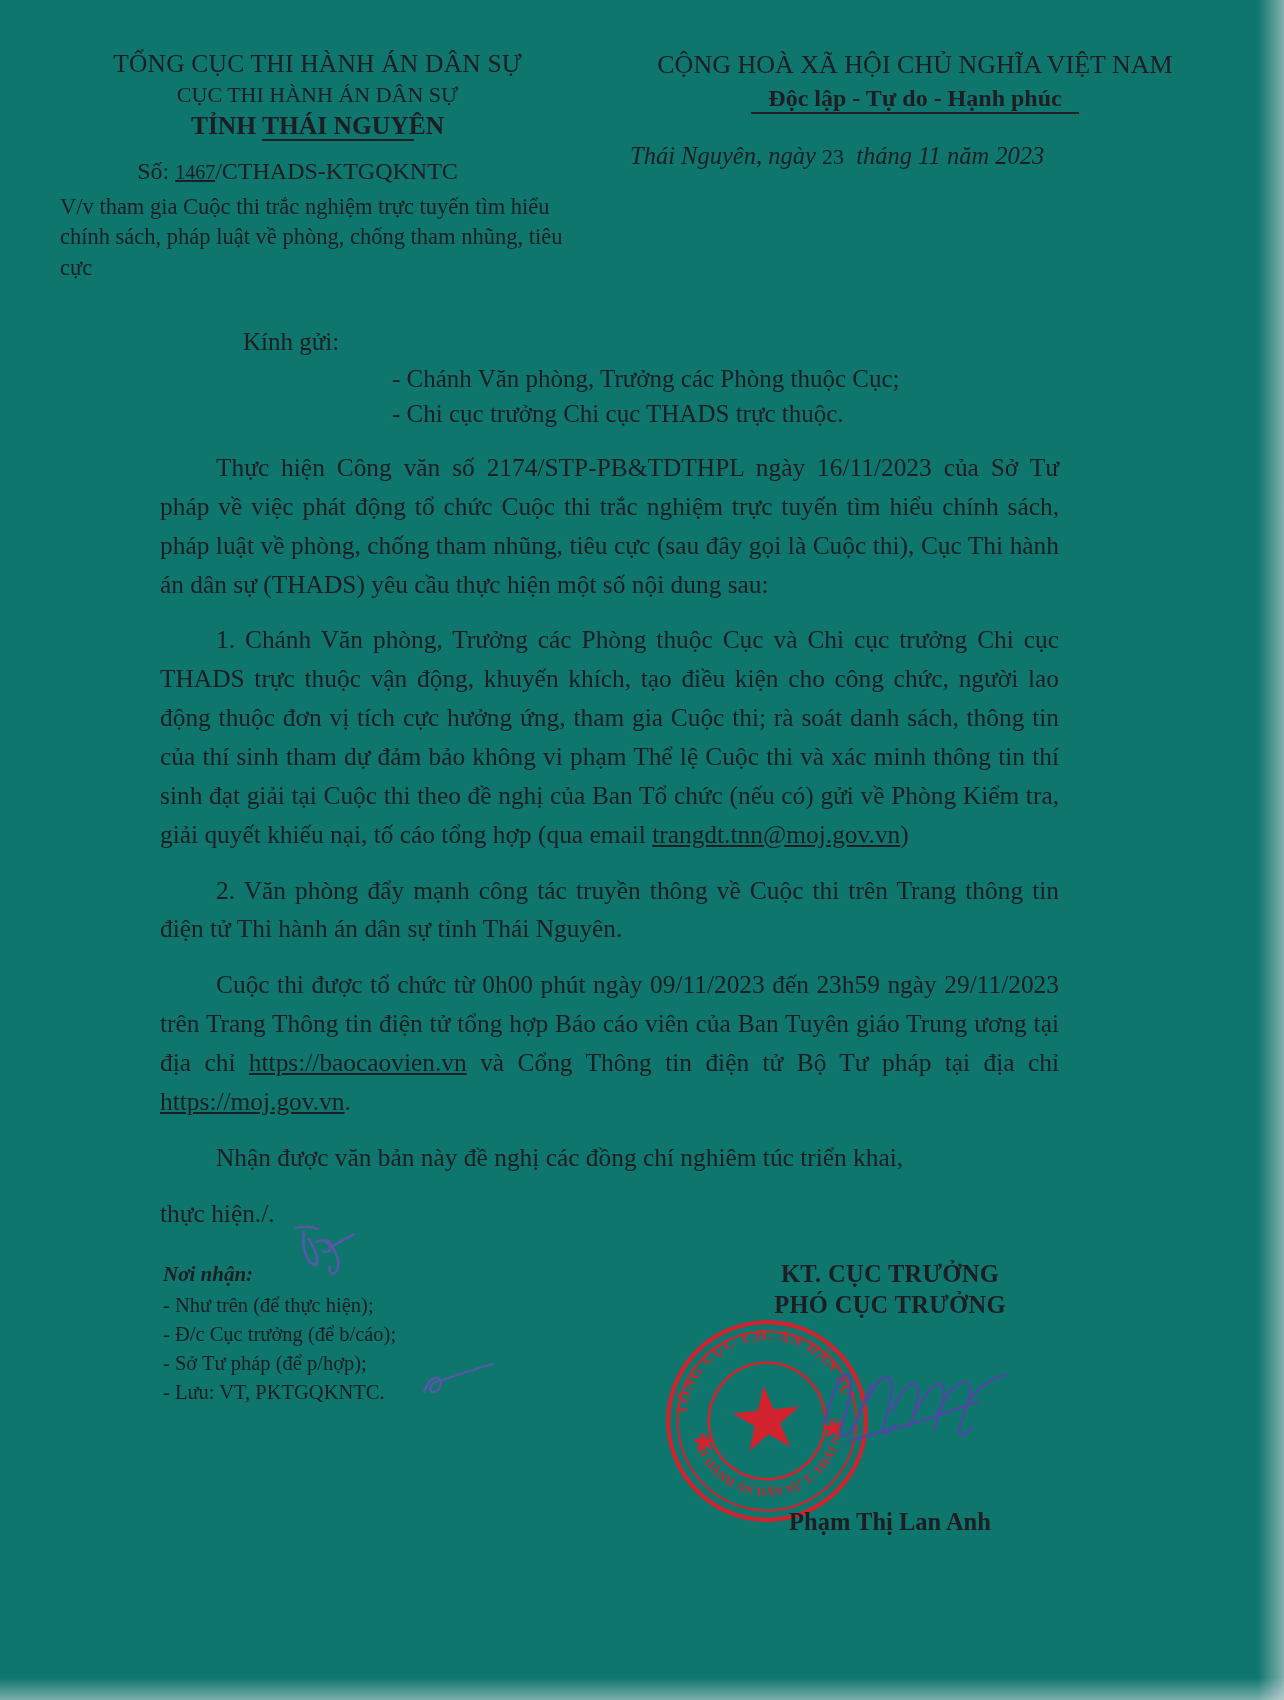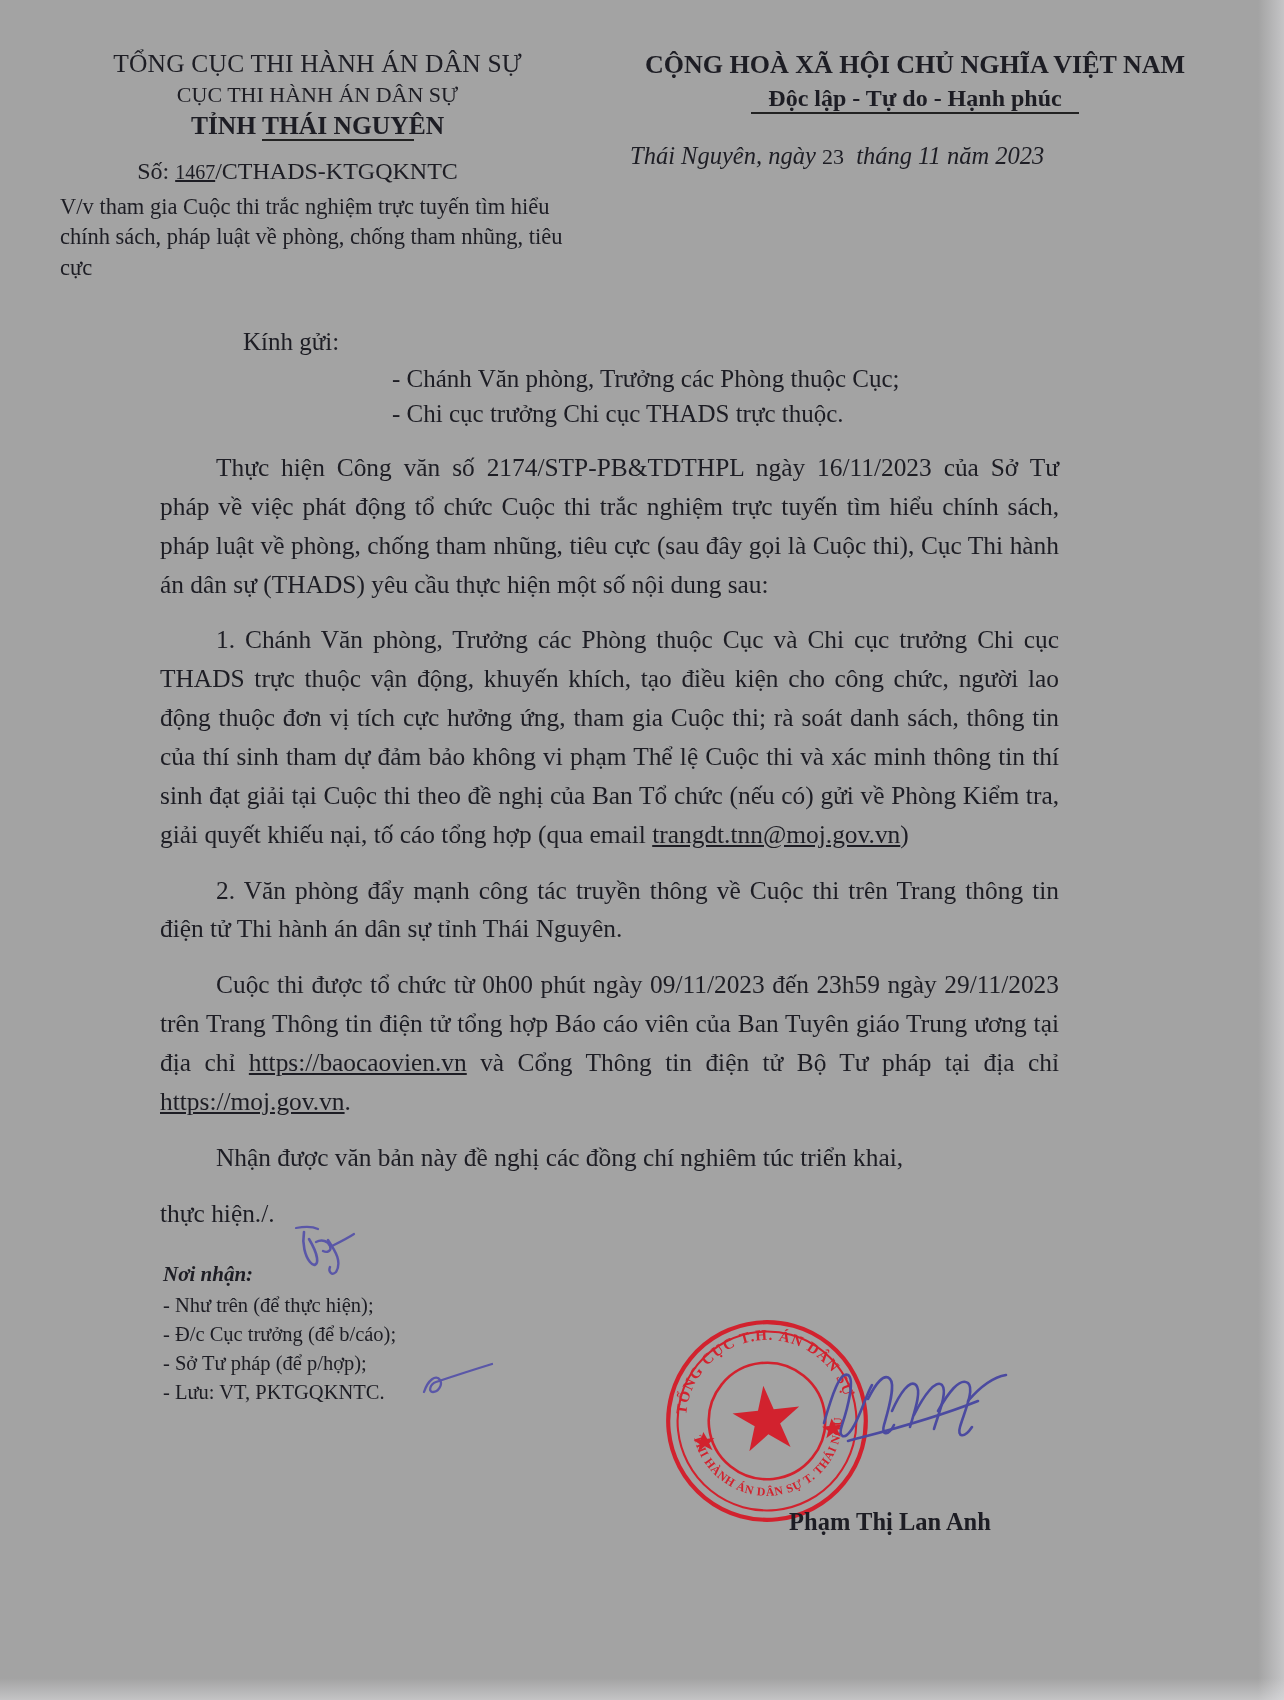--- a/index.html
+++ b/index.html
@@ -11,21 +11,21 @@
     width: 1284px;
     height: 1700px;
     position: relative;
     font-family: "Liberation Serif", "DejaVu Serif", serif;
     color: #1d1d24;
     overflow: hidden;
   }
   .page {
     position: absolute;
     inset: 0;
-    background: #a3a3a3;
+    background: #0f766e;
   }
   
   .scan-edge-right {
     position: absolute;
     top: 0; right: 0; width: 26px; height: 100%;
     background: linear-gradient(to right, rgba(255,255,255,0), rgba(225,225,228,.55));
     pointer-events: none;
   }
   .scan-edge-bottom {
     position: absolute;
@@ -71,21 +71,21 @@
   }
   .org-prov::after {
     content: "";
     position: absolute;
     left: 28%; right: 12%;
     bottom: 1px;
     border-bottom: 2.4px solid #222;
   }
   .nation {
     font-size: 26px;
-    font-weight: bold;
+    font-weight: normal;
     line-height: 1.3;
     white-space: nowrap;
   }
   .motto {
     font-size: 24px;
     font-weight: bold;
     line-height: 1.35;
     display: inline-block;
     position: relative;
     white-space: nowrap;
@@ -291,20 +291,24 @@
       <li>- Lưu: VT, PKTGQKNTC.</li>
     </ul>
   </div>
 
   <div class="recv-mark">
     <svg viewBox="0 0 80 42" xmlns="http://www.w3.org/2000/svg">
       <path d="M6 30 C10 18, 18 12, 22 18 C25 23, 20 30, 15 30 C10 30, 12 22, 18 20 C30 16, 48 10, 74 2" stroke="currentColor" stroke-width="2.3" fill="none" stroke-linecap="round"></path>
     </svg>
   </div>
 
+  <div class="signblock">
+    <div class="sign-role1">KT. CỤC TRƯỞNG</div>
+    <div class="sign-role2">PHÓ CỤC TRƯỞNG</div>
+  </div>
 
   <div class="seal">
     <svg class="seal-svg" viewBox="0 0 200 200" xmlns="http://www.w3.org/2000/svg">
       <defs>
         <path id="arcTop" d="M 22,100 A 78,78 0 0 1 178,100"></path>
         <path id="arcBot" d="M 28,100 A 72,72 0 0 0 172,100"></path>
       </defs>
       <g transform="rotate(-6 100 100)" fill="none" stroke="#d2222e">
         <circle cx="100" cy="100" r="95" stroke-width="4"></circle>
         <circle cx="100" cy="100" r="86" stroke-width="2"></circle>

